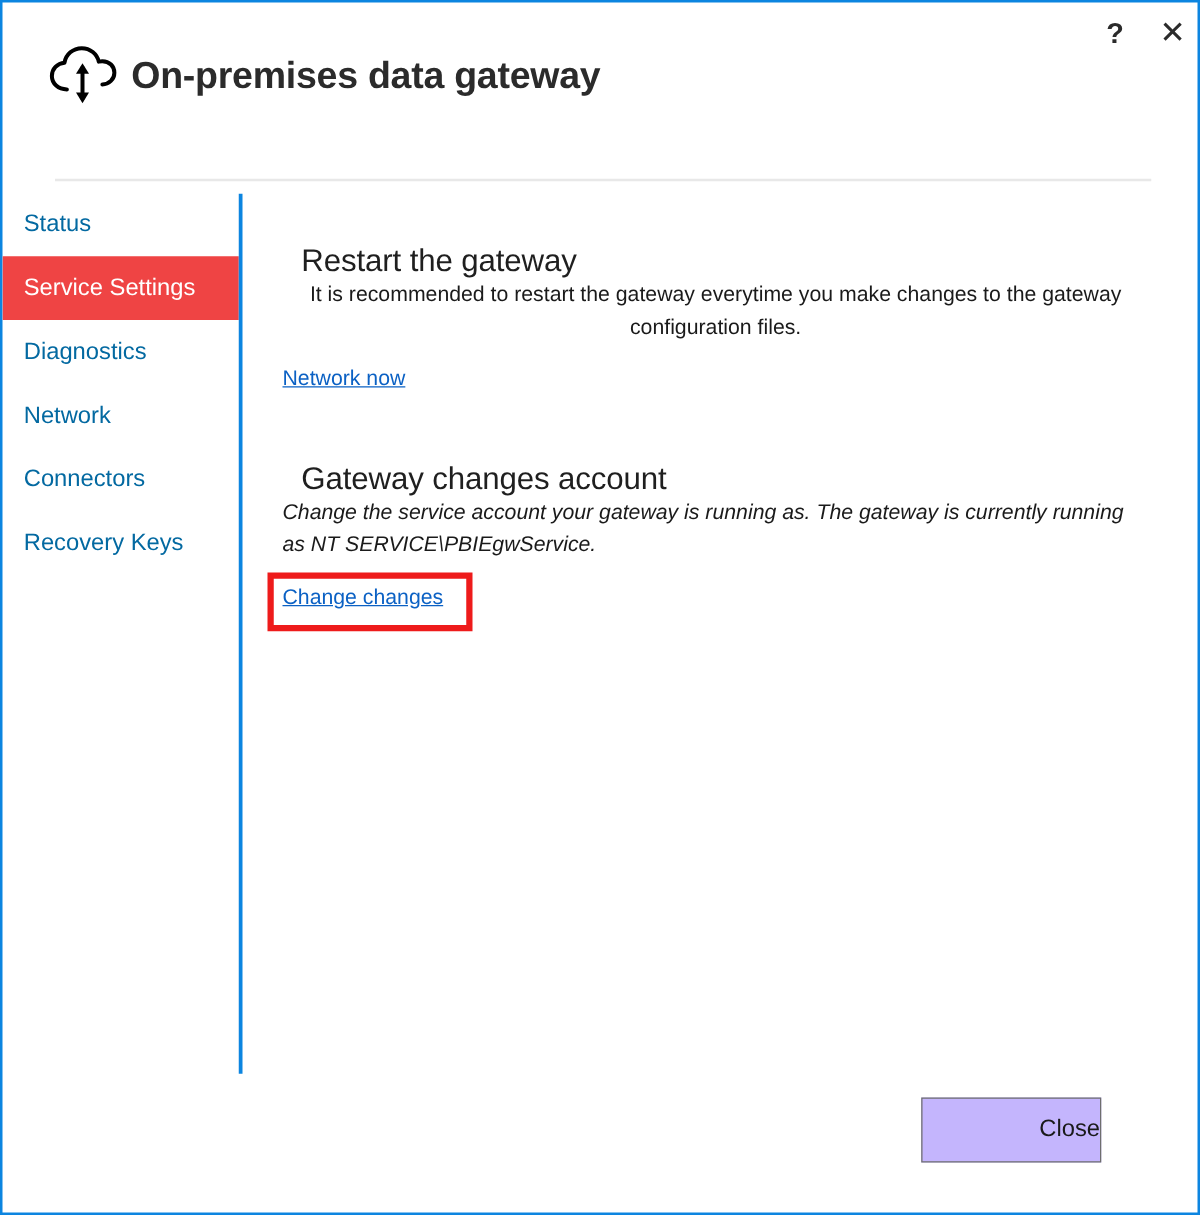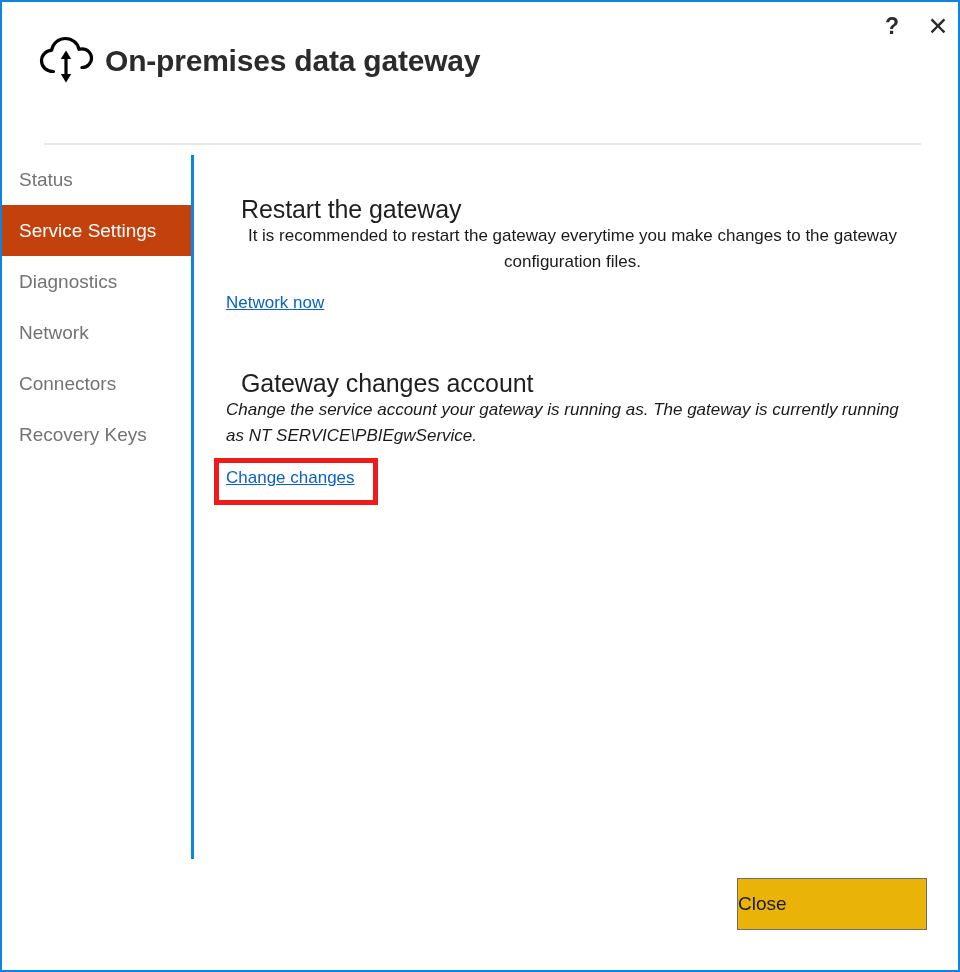--- a/index.html
+++ b/index.html
@@ -93,27 +93,27 @@
     left: 0;
     top: 152px;
     width: 189px;
   }
   .nav-item {
     position: relative;
     height: 51px;
     line-height: 51px;
     padding-left: 17px;
     font-size: 19px;
-    color: #737373;
+    color: #0369a1;
     white-space: nowrap;
     cursor: default;
     box-sizing: border-box;
   }
   .nav-item.selected {
-    background: #c2410c;
+    background: #ef4444;
     color: #ffffff;
   }
   #nav-rail {
     position: absolute;
     left: 189px;
     top: 153px;
     width: 3px;
     height: 704px;
     background: #0c85e0;
   }
@@ -167,29 +167,29 @@
     border: 5px solid #ee1b1b;
     box-sizing: border-box;
     pointer-events: none;
   }
 
   
   #close-button {
     position: absolute;
     left: 735px;
     top: 876px;
-    width: 190px;
+    width: 144px;
     height: 52px;
     box-sizing: border-box;
-    background: #eab308;
+    background: #c4b5fd;
     border: 1px solid #6e6e6e;
     color: #1a1a1a;
     font-family: "Liberation Sans", "DejaVu Sans", sans-serif;
     font-size: 19px;
-    text-align: left;
+    text-align: right;
     line-height: 50px;
     cursor: default;
     padding: 0;
   }
 </style>
 </head>
 <body>
 
 <div id="window">
 

